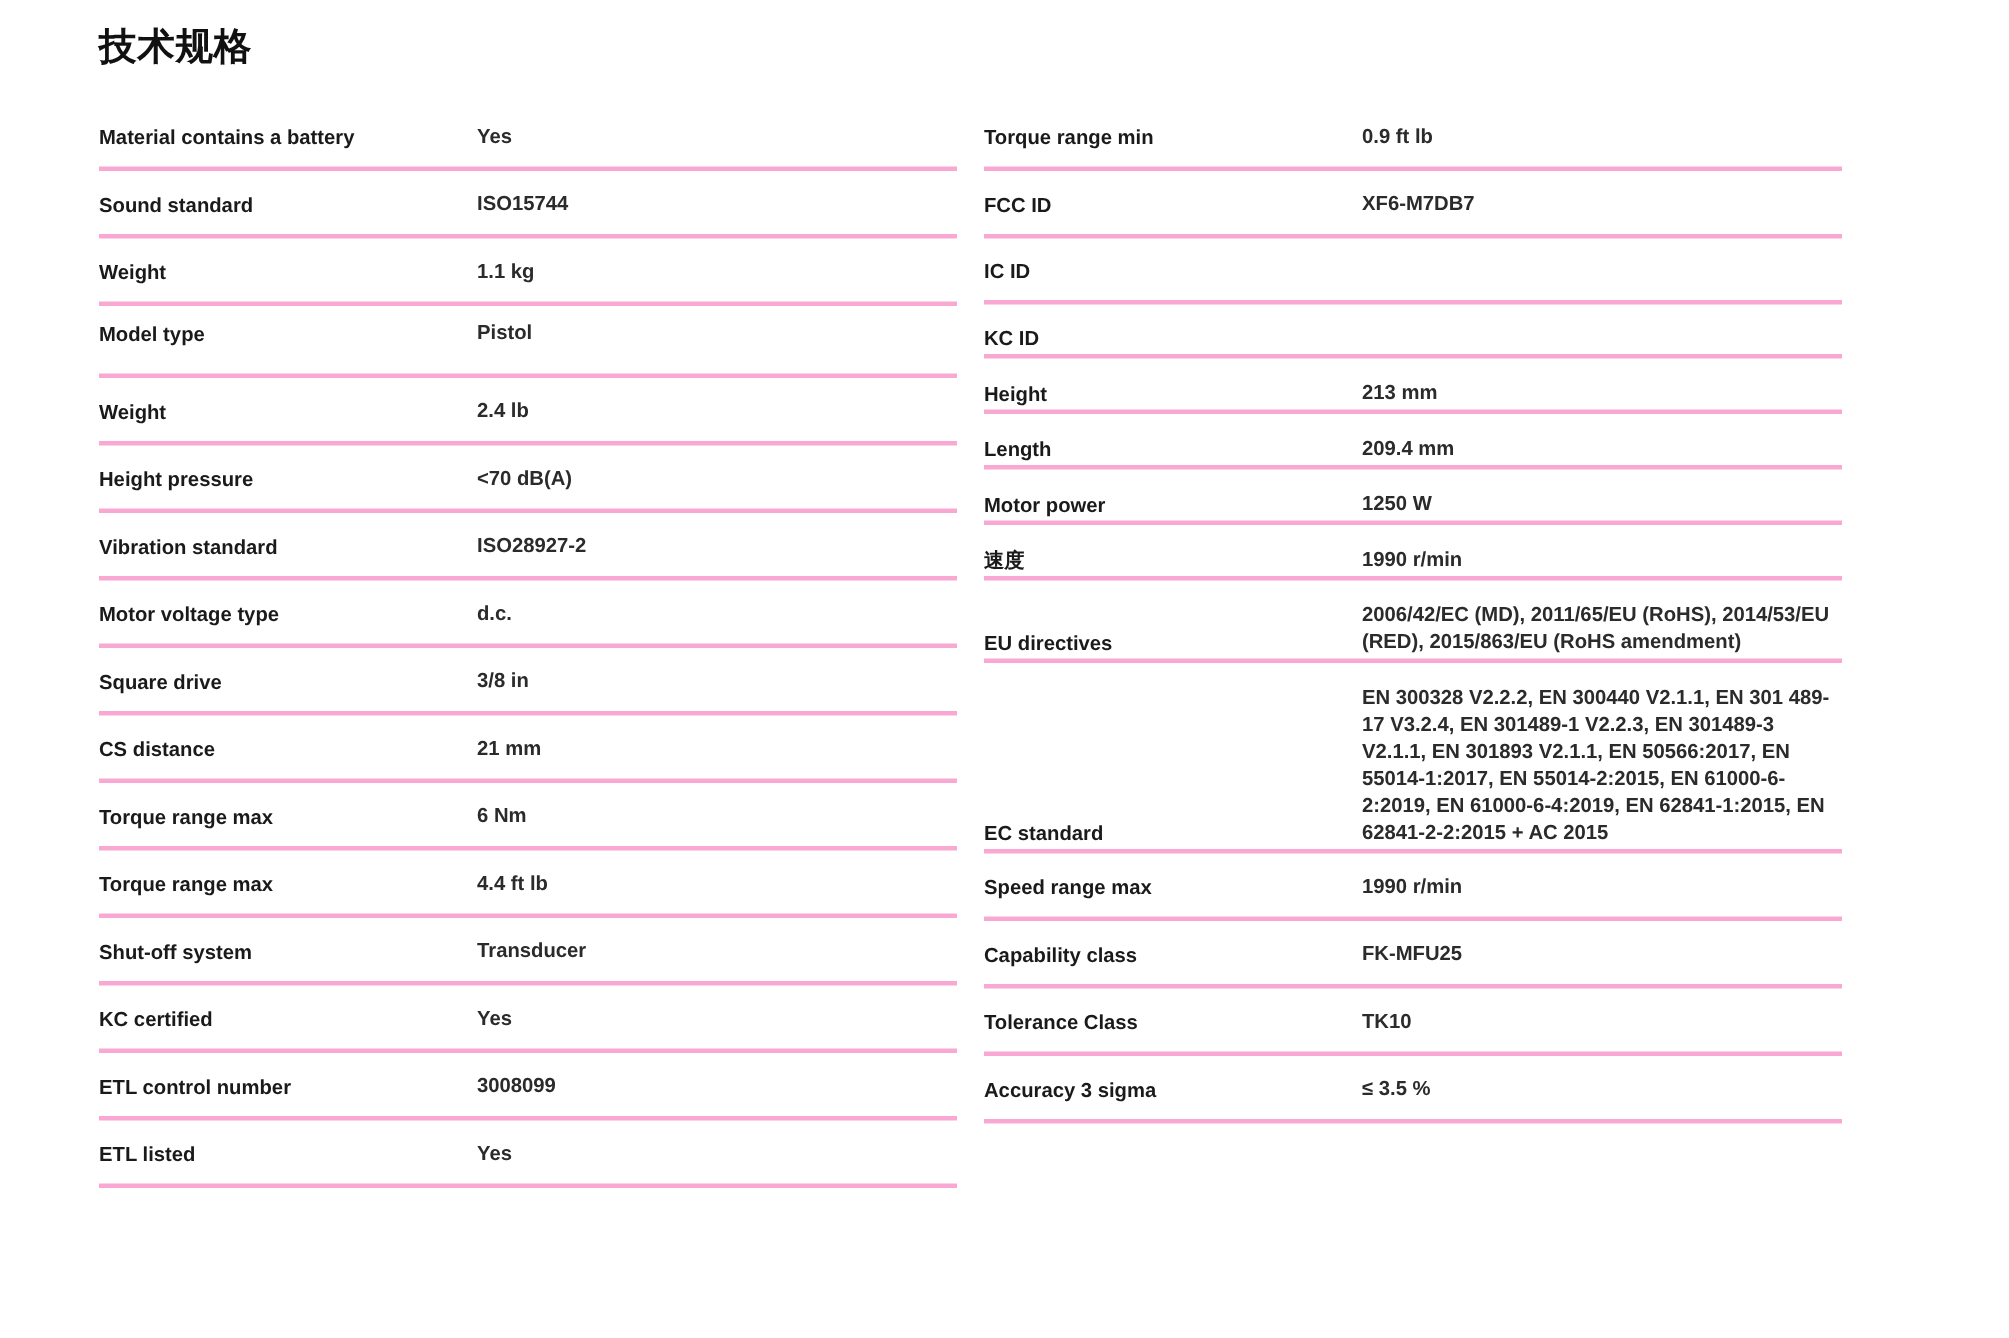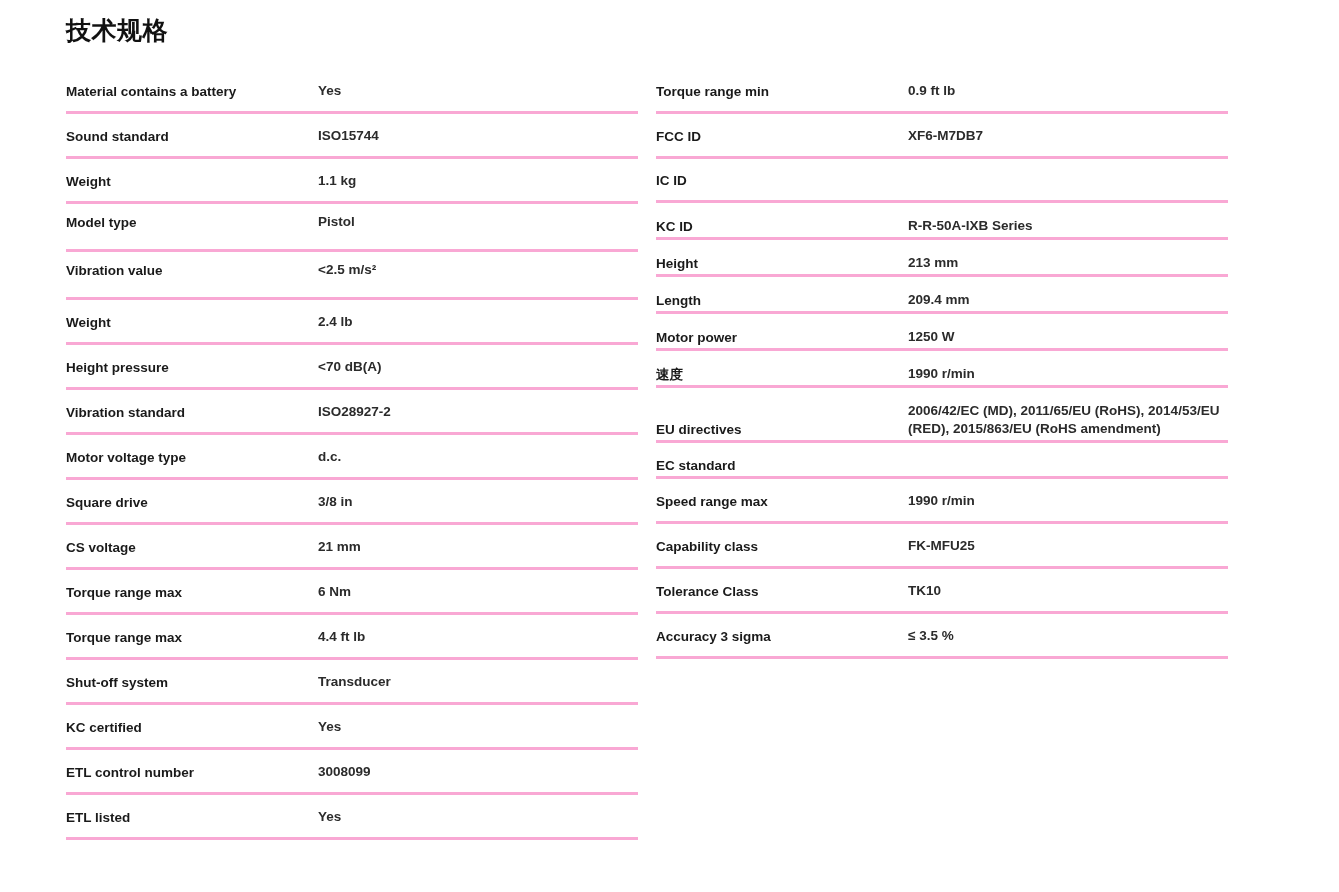--- a/index.html
+++ b/index.html
@@ -97,24 +97,20 @@
         <div class="spec-value">ISO15744</div>
       </div>
       <div class="spec-row">
         <div class="spec-label">Weight</div>
         <div class="spec-value">1.1 kg</div>
       </div>
       <div class="spec-row tight">
         <div class="spec-label">Model type</div>
         <div class="spec-value">Pistol</div>
       </div>
-      <div class="spec-row tight">
-        <div class="spec-label">Vibration value</div>
-        <div class="spec-value">&lt;2.5 m/s²</div>
-      </div>
       <div class="spec-row">
         <div class="spec-label">Weight</div>
         <div class="spec-value">2.4 lb</div>
       </div>
       <div class="spec-row">
         <div class="spec-label">Height pressure</div>
         <div class="spec-value">&lt;70 dB(A)</div>
       </div>
       <div class="spec-row">
         <div class="spec-label">Vibration standard</div>
@@ -122,21 +118,21 @@
       </div>
       <div class="spec-row">
         <div class="spec-label">Motor voltage type</div>
         <div class="spec-value">d.c.</div>
       </div>
       <div class="spec-row">
         <div class="spec-label">Square drive</div>
         <div class="spec-value">3/8 in</div>
       </div>
       <div class="spec-row">
-        <div class="spec-label">CS voltage</div>
+        <div class="spec-label">CS distance</div>
         <div class="spec-value">21 mm</div>
       </div>
       <div class="spec-row">
         <div class="spec-label">Torque range max</div>
         <div class="spec-value">6 Nm</div>
       </div>
       <div class="spec-row">
         <div class="spec-label">Torque range max</div>
         <div class="spec-value">4.4 ft lb</div>
       </div>
@@ -165,21 +161,20 @@
       </div>
       <div class="spec-row">
         <div class="spec-label">FCC ID</div>
         <div class="spec-value">XF6-M7DB7</div>
       </div>
       <div class="spec-row">
         <div class="spec-label">IC ID</div>
       </div>
       <div class="spec-row tall">
         <div class="spec-label">KC ID</div>
-        <div class="spec-value">R-R-50A-IXB Series</div>
       </div>
       <div class="spec-row tall">
         <div class="spec-label">Height</div>
         <div class="spec-value">213 mm</div>
       </div>
       <div class="spec-row tall">
         <div class="spec-label">Length</div>
         <div class="spec-value">209.4 mm</div>
       </div>
       <div class="spec-row tall">
@@ -189,20 +184,21 @@
       <div class="spec-row tall">
         <div class="spec-label">速度</div>
         <div class="spec-value">1990 r/min</div>
       </div>
       <div class="spec-row tall">
         <div class="spec-label">EU directives</div>
         <div class="spec-value">2006/42/EC (MD), 2011/65/EU (RoHS), 2014/53/EU (RED), 2015/863/EU (RoHS amendment)</div>
       </div>
       <div class="spec-row tall">
         <div class="spec-label">EC standard</div>
+        <div class="spec-value">EN 300328 V2.2.2, EN 300440 V2.1.1, EN 301 489-17 V3.2.4, EN 301489-1 V2.2.3, EN 301489-3 V2.1.1, EN 301893 V2.1.1, EN 50566:2017, EN 55014-1:2017, EN 55014-2:2015, EN 61000-6-2:2019, EN 61000-6-4:2019, EN 62841-1:2015, EN 62841-2-2:2015 + AC 2015</div>
       </div>
       <div class="spec-row">
         <div class="spec-label">Speed range max</div>
         <div class="spec-value">1990 r/min</div>
       </div>
       <div class="spec-row">
         <div class="spec-label">Capability class</div>
         <div class="spec-value">FK-MFU25</div>
       </div>
       <div class="spec-row">

